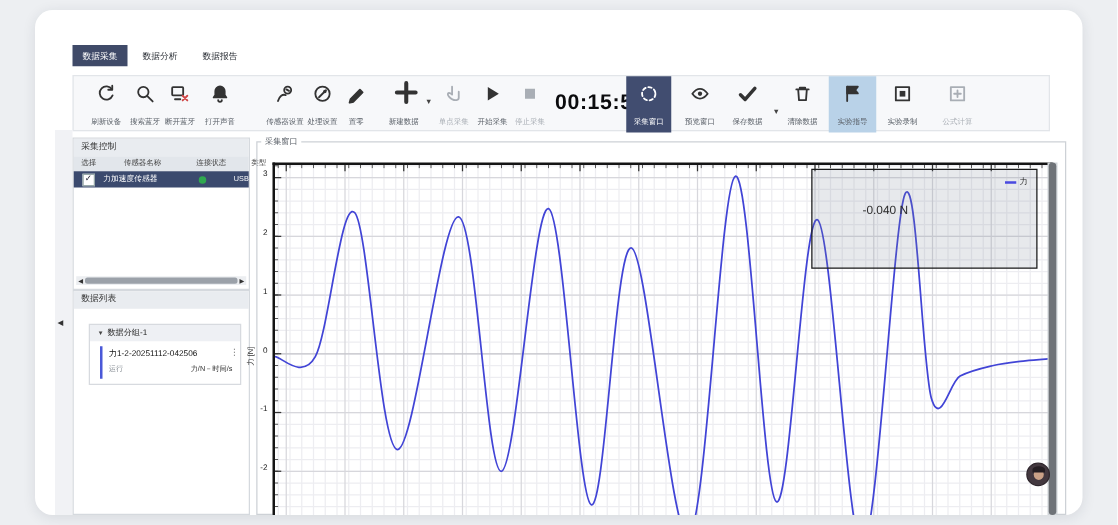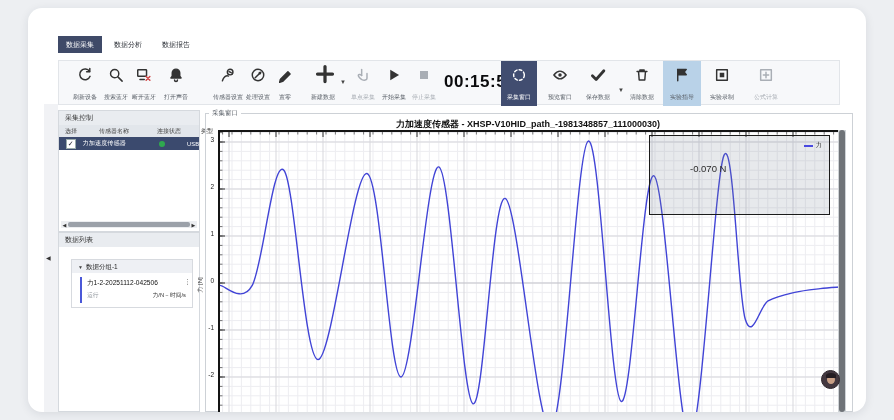--- a/index.html
+++ b/index.html
@@ -262,21 +262,20 @@
             <span class="dstate">运行</span>
             <span class="daxes">力/N－时间/s</span>
           </div>
           <span class="kebab">⋮</span>
         </div>
       </div>
     </div>
 
     <div class="fieldset"></div>
     <div class="fieldset-label">采集窗口</div>
-    <div class="chart-title">力加速度传感器 - XHSP-V10HID_path_-1981348857_111000030)</div>
 
     <div id="yticks">
         <div class="ytick" style="left: 160px; top: 128px;">3</div>
         <div class="ytick" style="left: 160px; top: 175px;">2</div>
         <div class="ytick" style="left: 160px; top: 222px;">1</div>
         <div class="ytick" style="left: 160px; top: 269px;">0</div>
         <div class="ytick" style="left: 160px; top: 316px;">-1</div>
         <div class="ytick" style="left: 160px; top: 363px;">-2</div>
       </div>
     <div class="ylabel">力 [N]</div>
@@ -509,21 +508,21 @@
           <line x1="0" y1="273.20000000000005" x2="2.5" y2="273.20000000000005" stroke="#555" stroke-width="0.8"></line>
           <line x1="0" y1="10" x2="5" y2="10" stroke="#333" stroke-width="1"></line>
           <line x1="0" y1="57" x2="5" y2="57" stroke="#333" stroke-width="1"></line>
           <line x1="0" y1="104" x2="5" y2="104" stroke="#333" stroke-width="1"></line>
           <line x1="0" y1="151" x2="5" y2="151" stroke="#333" stroke-width="1"></line>
           <line x1="0" y1="198" x2="5" y2="198" stroke="#333" stroke-width="1"></line>
           <line x1="0" y1="245" x2="5" y2="245" stroke="#333" stroke-width="1"></line>
           <path d="M0,153.35C5.373333333333334,153.35 21.59666666666667,172.54166666666666 32.24,153.35C42.88333333333333,134.15833333333333 52.906666666666666,25.82333333333333 63.86,38.2C74.81333333333333,50.576666666666675 84.11333333333334,227.06166666666667 97.96000000000001,227.61C111.80666666666667,228.15833333333336 133.09333333333333,38.59166666666666 146.94,41.489999999999995C160.78666666666666,44.38833333333333 169.05333333333334,246.09666666666666 181.04,245C193.02666666666664,243.90333333333334 206.87333333333333,30.445000000000004 218.85999999999999,34.91C230.84666666666664,39.37499999999999 241.9033333333333,266.54166666666663 252.95999999999998,271.78999999999996C264.01666666666665,277.0383333333333 272.17999999999995,62.24833333333331 285.2,66.39999999999999C298.22,70.55166666666668 317.23333333333335,306.2566666666667 331.08000000000004,296.70000000000005C344.92666666666673,287.1433333333334 356.6033333333333,13.603333333333342 368.28,9.060000000000002C379.95666666666665,4.516666666666661 390.18666666666667,263.6433333333333 401.14,269.44C412.0933333333333,275.2366666666667 422.53,37.73 434,43.84C445.47,49.95000000000001 458.2833333333333,309.5466666666667 469.96,306.1C481.63666666666666,302.65333333333336 494.8633333333333,43.05666666666667 504.05999999999995,23.159999999999997C513.2566666666667,3.2633333333333248 517.8033333333333,162.43666666666667 525.14,186.72C532.4766666666667,211.00333333333333 539.8133333333334,173.24666666666667 548.08,168.86C556.3466666666667,164.47333333333336 566.0600000000001,162.43666666666667 574.74,160.4C583.42,158.36333333333334 592.6166666666667,157.54083333333332 600.16,156.64C607.7033333333333,155.73916666666665 616.6933333333334,155.26916666666668 620,154.995" fill="none" stroke="#4144d6" stroke-width="1.4"></path>
         </svg>
       <div class="selbox"></div>
-      <div class="annot">-0.070 N</div>
+      <div class="annot">-0.040 N</div>
       <div class="legend">
         <span class="lline"></span>
         <span class="ltext">力</span>
       </div>
     </div>
 
     <div class="vscroll">
       <div class="vthumb"></div>
     </div>
 

